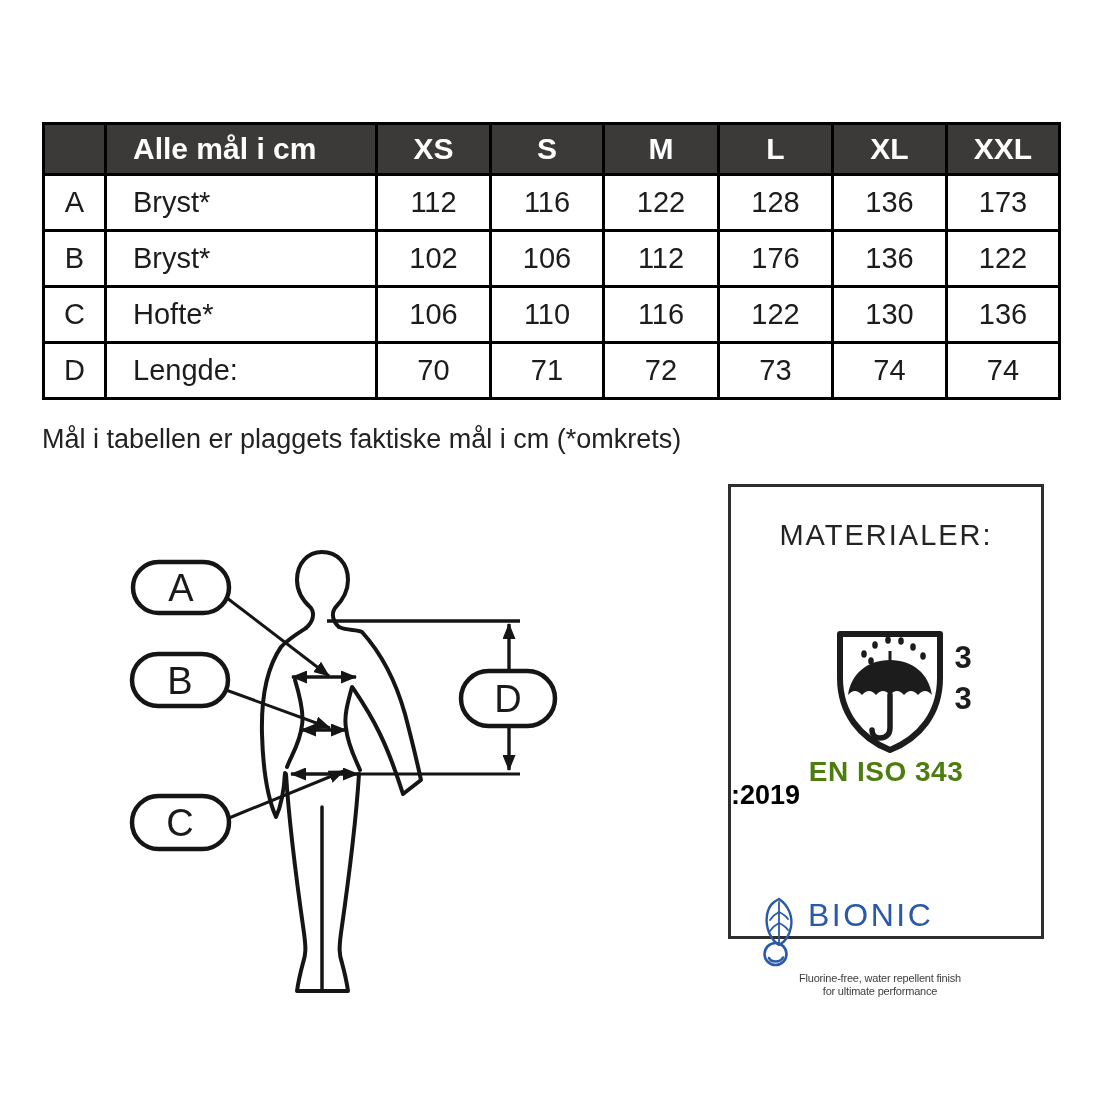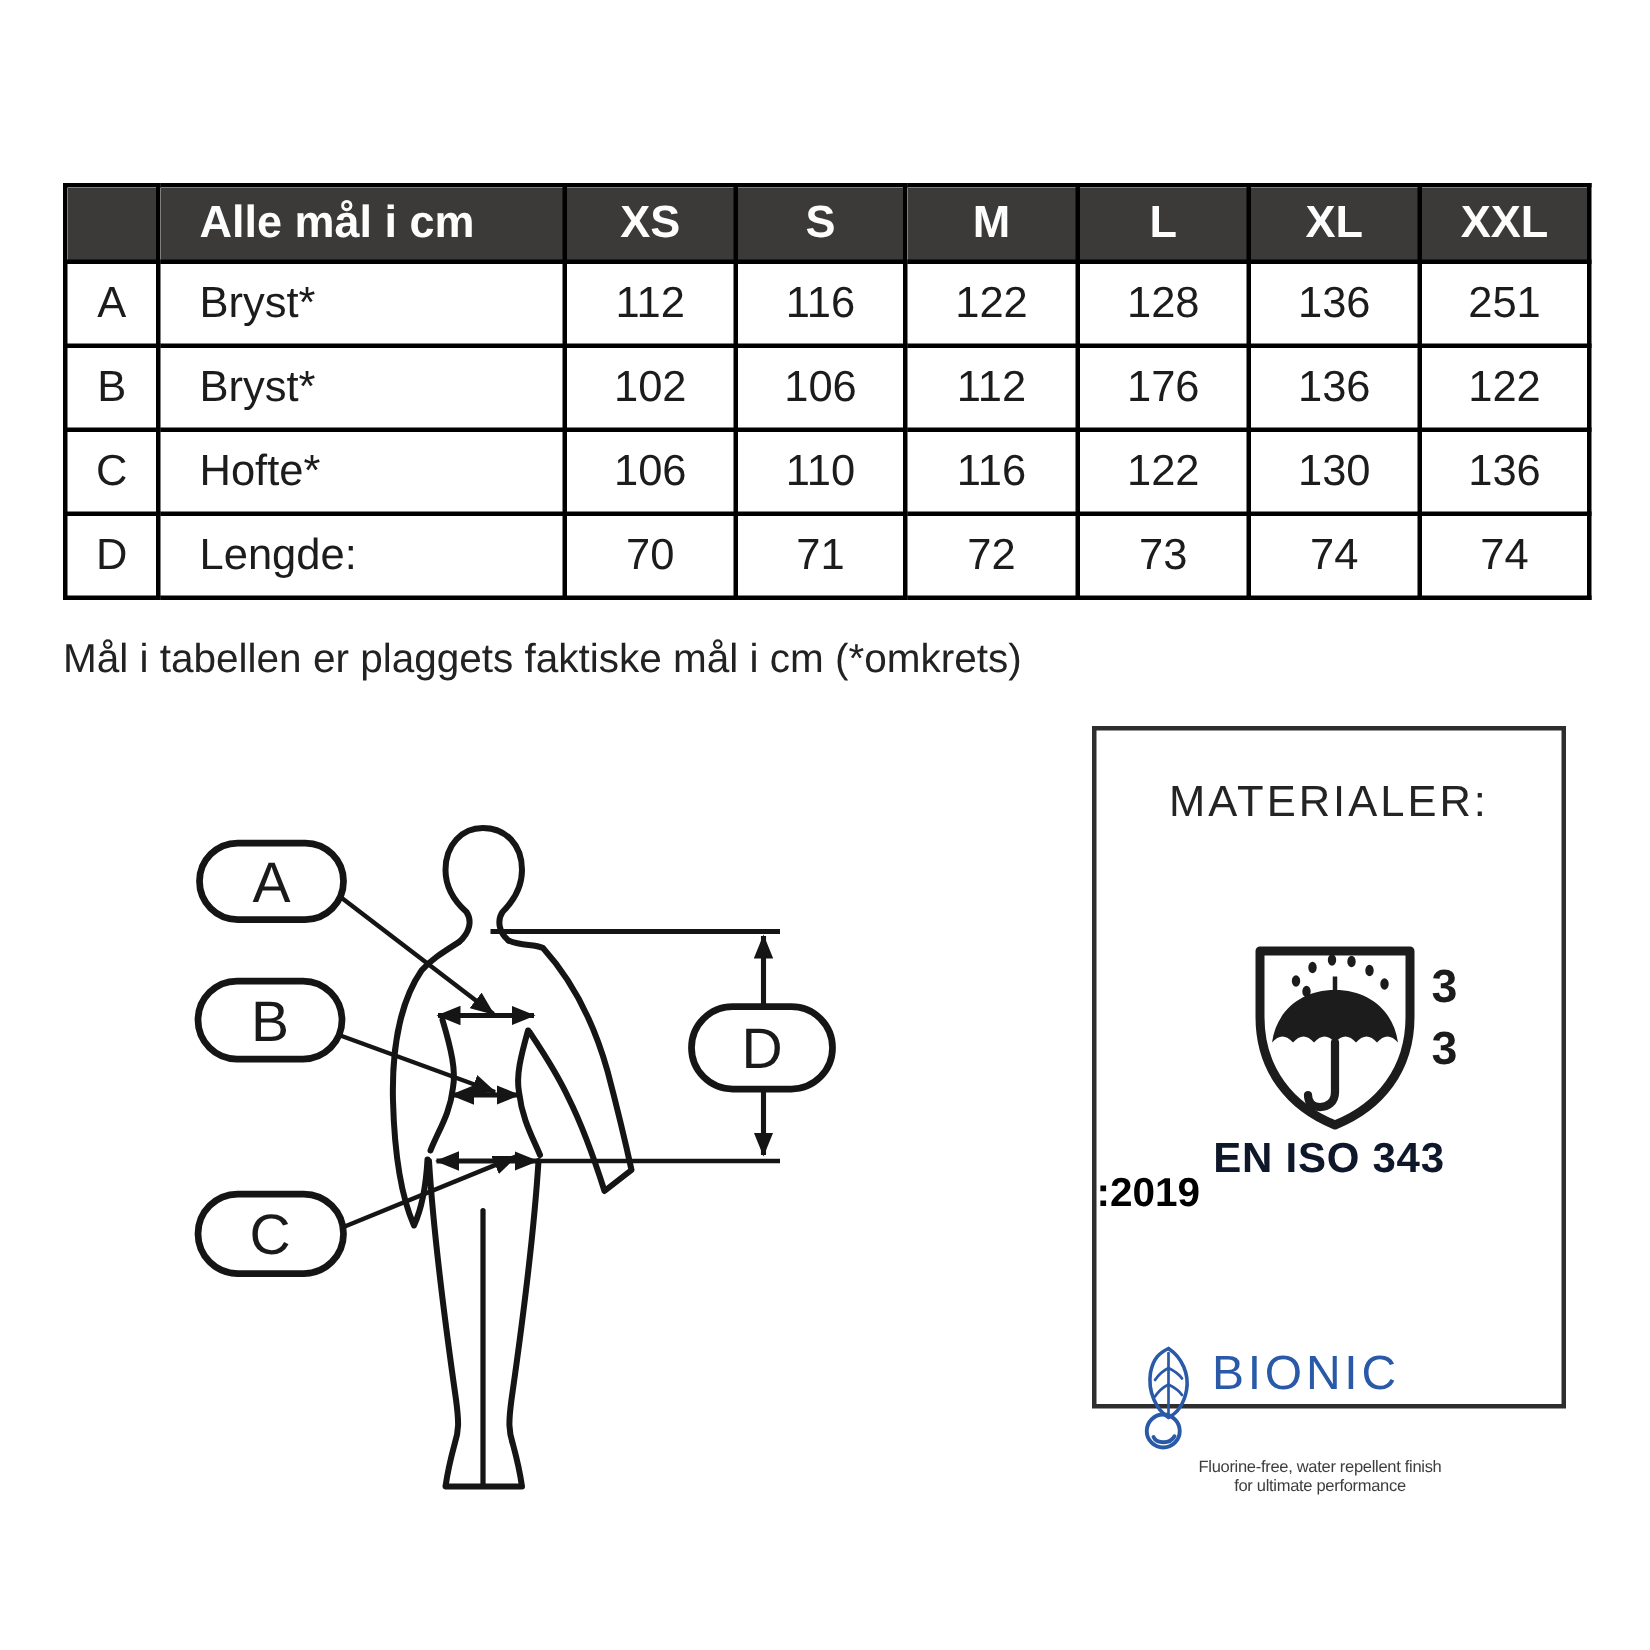--- a/index.html
+++ b/index.html
@@ -24,21 +24,21 @@
   svg text{font-family:"Liberation Sans",sans-serif;}
   
   .materials{position:absolute;left:728px;top:484px;width:316px;height:455px;
              border:3px solid #2e2e2e;background:#fff;box-sizing:border-box;}
   .mat-heading{position:absolute;left:0;top:32px;width:100%;text-align:center;
                font-size:29px;letter-spacing:2px;color:#242424;}
   svg.shield{position:absolute;left:103px;top:142px;width:112px;height:126px;}
   .lvl{position:absolute;left:216px;width:32px;text-align:center;font-size:31px;font-weight:800;color:#1c1c1c;line-height:1;}
   .lvl.l1{top:155px;} .lvl.l2{top:196px;}
   .iso{position:absolute;left:0;top:271px;width:100%;text-align:center;
-       font-size:28px;font-weight:800;color:#0f172a;letter-spacing:.5px;line-height:1;}
+       font-size:28px;font-weight:800;color:#4d7c0f;letter-spacing:.5px;line-height:1;}
   .iso2{position:absolute;left:0;top:295px;width:100%;text-align:left;
         font-size:27px;font-weight:800;color:#000000;line-height:1;}
   svg.leaf{position:absolute;left:29px;top:409px;width:38px;height:72px;}
   .bline1{position:absolute;left:77px;top:412px;font-size:32px;letter-spacing:2.5px;color:#2a59a8;line-height:1;}
   .bline2{position:absolute;left:77px;top:444px;font-size:34px;letter-spacing:1.5px;color:#2a59a8;line-height:1;}
   .bline2 sup{font-size:15px;position:relative;top:-13px;margin:0 2px;}
   .tagwrap{position:absolute;left:14px;top:485px;width:270px;text-align:center;
            font-size:11px;letter-spacing:-.2px;color:#3d3d3d;line-height:13px;}
 </style>
 </head>
@@ -72,21 +72,21 @@
     </thead>
     <tbody>
       <tr>
         <td>A</td>
         <td class="lbl">Bryst*</td>
         <td>112</td>
         <td>116</td>
         <td>122</td>
         <td>128</td>
         <td>136</td>
-        <td>251</td>
+        <td>173</td>
       </tr>
       <tr>
         <td>B</td>
         <td class="lbl">Bryst*</td>
         <td>102</td>
         <td>106</td>
         <td>112</td>
         <td>176</td>
         <td>136</td>
         <td>122</td>

